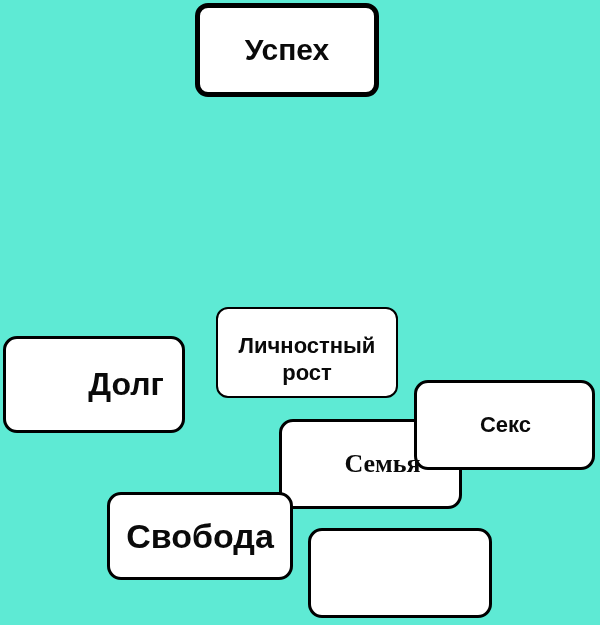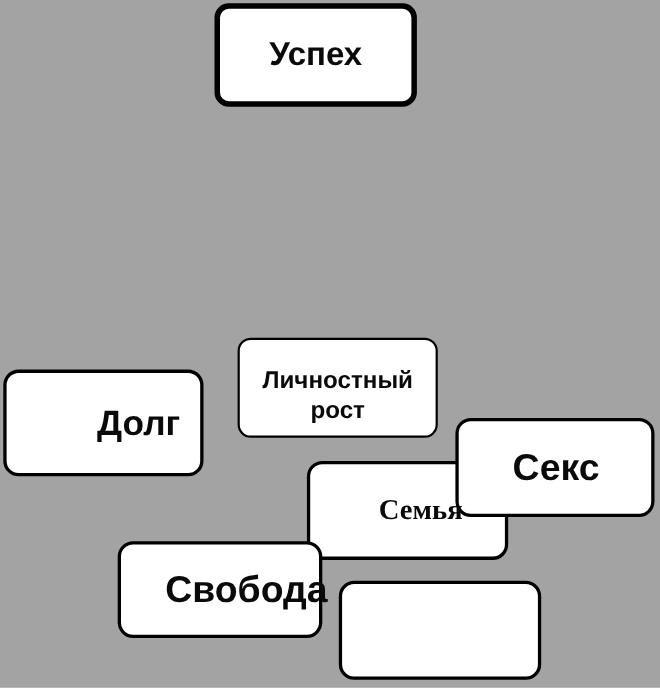--- a/index.html
+++ b/index.html
@@ -9,21 +9,21 @@
   body {
     width: 600px;
     height: 625px;
     background: #ffffff;
     font-family: "Liberation Sans", sans-serif;
   }
   .canvas {
     position: relative;
     width: 600px;
     height: 625px;
-    background: #a3a3a3;
+    background: #5eead4;
     overflow: hidden;
   }
   .box {
     position: absolute;
     background: #ffffff;
     border: 3px solid #000000;
     border-radius: 14px;
     box-sizing: border-box;
   }
   .label {
@@ -51,25 +51,25 @@
   
   .box-duty { left: 3px; top: 336px; width: 182px; height: 97px; z-index: 2; }
   .label-duty { left: 3px; top: 336px; width: 182px; height: 97px; font-size: 32px; padding-left: 32px; }
 
   
   .box-family { left: 279px; top: 419px; width: 183px; height: 90px; z-index: 1; }
   .label-family { left: 291px; top: 419px; width: 183px; height: 90px; font-size: 26px; font-family: Liberation Serif, serif; }
 
   
   .box-sex { left: 414px; top: 380px; width: 181px; height: 90px; z-index: 2; }
-  .label-sex { left: 414px; top: 380px; width: 183px; height: 90px; font-size: 34px; text-align: center; }
+  .label-sex { left: 414px; top: 380px; width: 183px; height: 90px; font-size: 22px; text-align: center; }
 
   
   .box-freedom { left: 107px; top: 492px; width: 186px; height: 88px; z-index: 3; }
-  .label-freedom { left: 107px; top: 492px; width: 186px; height: 88px; font-size: 34px; margin-left: 24px; }
+  .label-freedom { left: 107px; top: 492px; width: 186px; height: 88px; font-size: 34px; }
 
   
   .box-love { left: 308px; top: 528px; width: 184px; height: 90px; z-index: 3; }
   .label-love { left: 308px; top: 528px; width: 184px; height: 90px; font-size: 34px; }
 </style>
 </head>
 <body>
 
 <div class="canvas">
 

